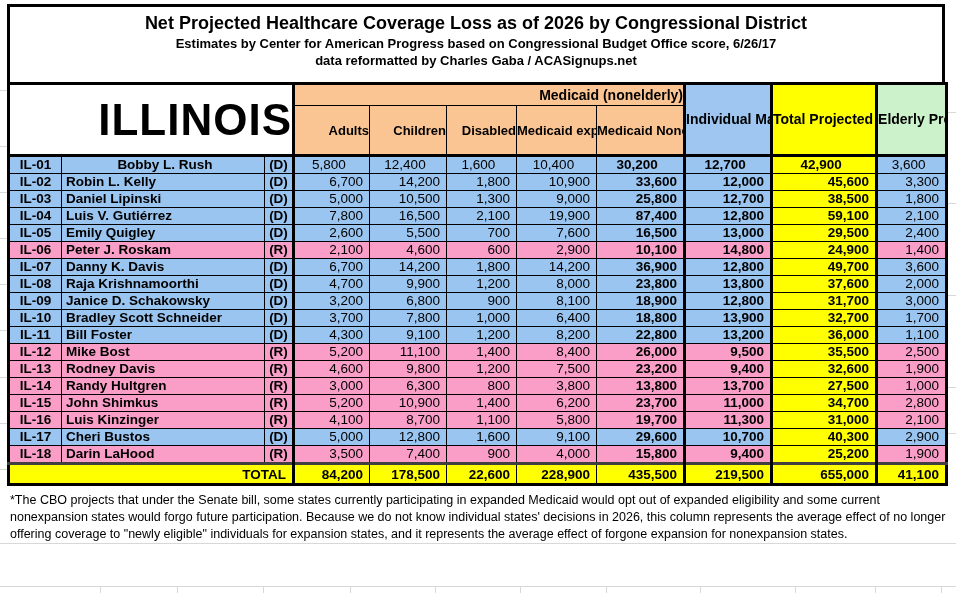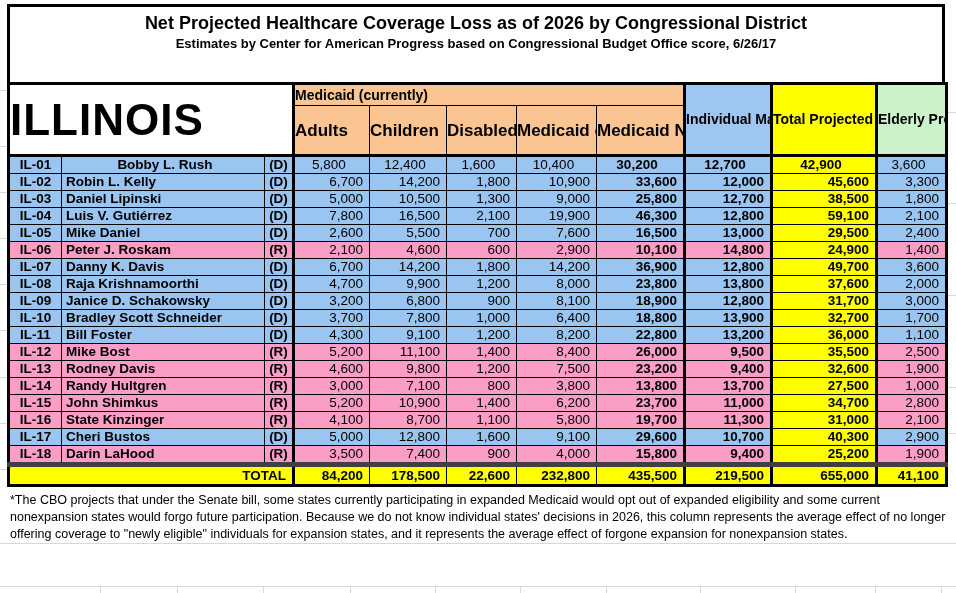--- a/index.html
+++ b/index.html
@@ -21,41 +21,41 @@
 
   table.cov { border-collapse:collapse; table-layout:fixed; width:938px; margin-top:-3px;
     border:3px solid #000; }
   table.cov th, table.cov td { border:1px solid #000; overflow:hidden; white-space:nowrap; }
 
   col.c-district{width:53px;} col.c-name{width:203px;} col.c-party{width:29px;}
   col.c-adults{width:76px;} col.c-children{width:77px;} col.c-disabled{width:70px;}
   col.c-expansion{width:80px;} col.c-subtotal{width:88px;} col.c-individual{width:87px;}
   col.c-total{width:105px;} col.c-elderly{width:70px;}
 
-  thead th { font-weight:bold; text-align:left; vertical-align:middle; }
+  thead th { font-weight:bold; text-align:right; vertical-align:middle; }
   .h-group { background:var(--medicaid-header); font-size:14px; height:22px; }
-  .h-col { background:var(--medicaid-header); font-size:17px; height:50px; white-space:normal; line-height:15px; }
+  .h-col { background:var(--medicaid-header); font-size:13px; height:50px; white-space:normal; line-height:15px; }
   .h-illinois { background:#fff; font-size:44px; font-weight:bold; letter-spacing:1px; }
   .h-individual { background:var(--individual-header); font-size:14px; white-space:normal; line-height:17px; }
   .h-total { background:var(--total-col); font-size:14px; white-space:normal; line-height:17px; }
   .h-elderly { background:var(--elderly-header); font-size:14px; white-space:normal; line-height:17px; }
 
   tbody td { height:17px; font-size:13.5px; line-height:16px; }
   .td-district { text-align:center; font-weight:bold; }
   .td-name { text-align:left; font-weight:bold; padding-left:4px; }
   .td-party { text-align:center; font-weight:bold; }
   .num { text-align:right; padding-right:6px; }
   .bold { font-weight:bold; }
   .thickL { border-left:3px solid #000 !important; }
   tr.dem td { background:var(--dem-row); }
   tr.rep td { background:var(--rep-row); }
   tr.dem td.ycell, tr.rep td.ycell { background:var(--total-col); }
   tr.data-row.first td { border-top:3px solid #000;text-align:center; }
 
-  tr.total-row td { background:var(--total-col); border-top:5px solid #404040;
+  tr.total-row td { background:var(--total-col); border-top:3px solid #404040;
     font-weight:bold; height:21px; font-size:13.5px; }
   .td-total-label { text-align:right; padding-right:6px; }
   .td-grand-total { font-size:20px; }
 
   .footnotes { position:absolute; left:10px; top:492px; width:938px; font-size:12.5px;
     line-height:17px; }
   .footnotes p { margin-bottom:17px; }
 </style>
 </head>
 <body>
@@ -87,40 +87,41 @@
   <div class="gl v" style="top:586px;left:606px;height:7px;"></div>
   <div class="gl v" style="top:586px;left:700px;height:7px;"></div>
   <div class="gl v" style="top:586px;left:795px;height:7px;"></div>
   <div class="gl v" style="top:586px;left:875px;height:7px;"></div>
   <div class="gl v" style="top:586px;left:941px;height:7px;"></div>
 
   <div class="main">
     <div class="title-box">
       <div class="title-line-big">Net Projected Healthcare Coverage Loss as of 2026 by Congressional District</div>
       <div class="title-line-small">Estimates by Center for American Progress based on Congressional Budget Office score, 6/26/17</div>
+      <div class="title-line-small">data reformatted by Charles Gaba / ACASignups.net</div>
     </div>
 
     <table class="cov">
       <colgroup>
         <col class="c-district">
           <col class="c-name">
           <col class="c-party">
         <col class="c-adults">
           <col class="c-children">
           <col class="c-disabled">
         <col class="c-expansion">
           <col class="c-subtotal">
           <col class="c-individual">
         <col class="c-total">
           <col class="c-elderly">
       </colgroup>
       <thead>
         <tr>
           <th class="h-illinois" colspan="3" rowspan="2">ILLINOIS</th>
-          <th class="h-group thickL" colspan="5">Medicaid (currently)</th>
+          <th class="h-group thickL" colspan="5">Medicaid (nonelderly)</th>
           <th class="h-individual thickL" rowspan="2">Individual Market</th>
           <th class="h-total thickL" rowspan="2">Total Projected Coverage Loss</th>
           <th class="h-elderly thickL" rowspan="2">Elderly Projected to lose Medicaid</th>
         </tr>
         <tr>
           <th class="h-col thickL">Adults</th>
           <th class="h-col">Children</th>
           <th class="h-col">Disabled</th>
           <th class="h-col">Medicaid expansion*</th>
           <th class="h-col">Medicaid Nonelderly subtotal</th>
@@ -167,28 +168,28 @@
             <td class="num thickL">1,800</td>
           </tr>
           <tr class="data-row dem">
             <td class="td-district">IL-04</td>
             <td class="td-name">Luis V. Gutiérrez</td>
             <td class="td-party">(D)</td>
             <td class="num thickL">7,800</td>
             <td class="num">16,500</td>
             <td class="num">2,100</td>
             <td class="num">19,900</td>
-            <td class="num bold">46,300</td>
+            <td class="num bold">87,400</td>
             <td class="num bold thickL">12,800</td>
             <td class="num bold thickL ycell">59,100</td>
             <td class="num thickL">2,100</td>
           </tr>
           <tr class="data-row dem">
             <td class="td-district">IL-05</td>
-            <td class="td-name">Mike Daniel</td>
+            <td class="td-name">Emily Quigley</td>
             <td class="td-party">(D)</td>
             <td class="num thickL">2,600</td>
             <td class="num">5,500</td>
             <td class="num">700</td>
             <td class="num">7,600</td>
             <td class="num bold">16,500</td>
             <td class="num bold thickL">13,000</td>
             <td class="num bold thickL ycell">29,500</td>
             <td class="num thickL">2,400</td>
           </tr>
@@ -294,21 +295,21 @@
             <td class="num bold">23,200</td>
             <td class="num bold thickL">9,400</td>
             <td class="num bold thickL ycell">32,600</td>
             <td class="num thickL">1,900</td>
           </tr>
           <tr class="data-row rep">
             <td class="td-district">IL-14</td>
             <td class="td-name">Randy Hultgren</td>
             <td class="td-party">(R)</td>
             <td class="num thickL">3,000</td>
-            <td class="num">7,100</td>
+            <td class="num">6,300</td>
             <td class="num">800</td>
             <td class="num">3,800</td>
             <td class="num bold">13,800</td>
             <td class="num bold thickL">13,700</td>
             <td class="num bold thickL ycell">27,500</td>
             <td class="num thickL">1,000</td>
           </tr>
           <tr class="data-row rep">
             <td class="td-district">IL-15</td>
             <td class="td-name">John Shimkus</td>
@@ -317,21 +318,21 @@
             <td class="num">10,900</td>
             <td class="num">1,400</td>
             <td class="num">6,200</td>
             <td class="num bold">23,700</td>
             <td class="num bold thickL">11,000</td>
             <td class="num bold thickL ycell">34,700</td>
             <td class="num thickL">2,800</td>
           </tr>
           <tr class="data-row rep">
             <td class="td-district">IL-16</td>
-            <td class="td-name">State Kinzinger</td>
+            <td class="td-name">Luis Kinzinger</td>
             <td class="td-party">(R)</td>
             <td class="num thickL">4,100</td>
             <td class="num">8,700</td>
             <td class="num">1,100</td>
             <td class="num">5,800</td>
             <td class="num bold">19,700</td>
             <td class="num bold thickL">11,300</td>
             <td class="num bold thickL ycell">31,000</td>
             <td class="num thickL">2,100</td>
           </tr>
@@ -361,21 +362,21 @@
             <td class="num bold thickL ycell">25,200</td>
             <td class="num thickL">1,900</td>
           </tr>
         </tbody>
       <tfoot>
         <tr class="total-row">
           <td class="td-total-label" colspan="3">TOTAL</td>
           <td class="num thickL">84,200</td>
           <td class="num">178,500</td>
           <td class="num">22,600</td>
-          <td class="num">232,800</td>
+          <td class="num">228,900</td>
           <td class="num">435,500</td>
           <td class="num thickL">219,500</td>
           <td class="num thickL td-grand-total">655,000</td>
           <td class="num thickL">41,100</td>
         </tr>
       </tfoot>
     </table>
   </div>
 
   <div class="footnotes">

